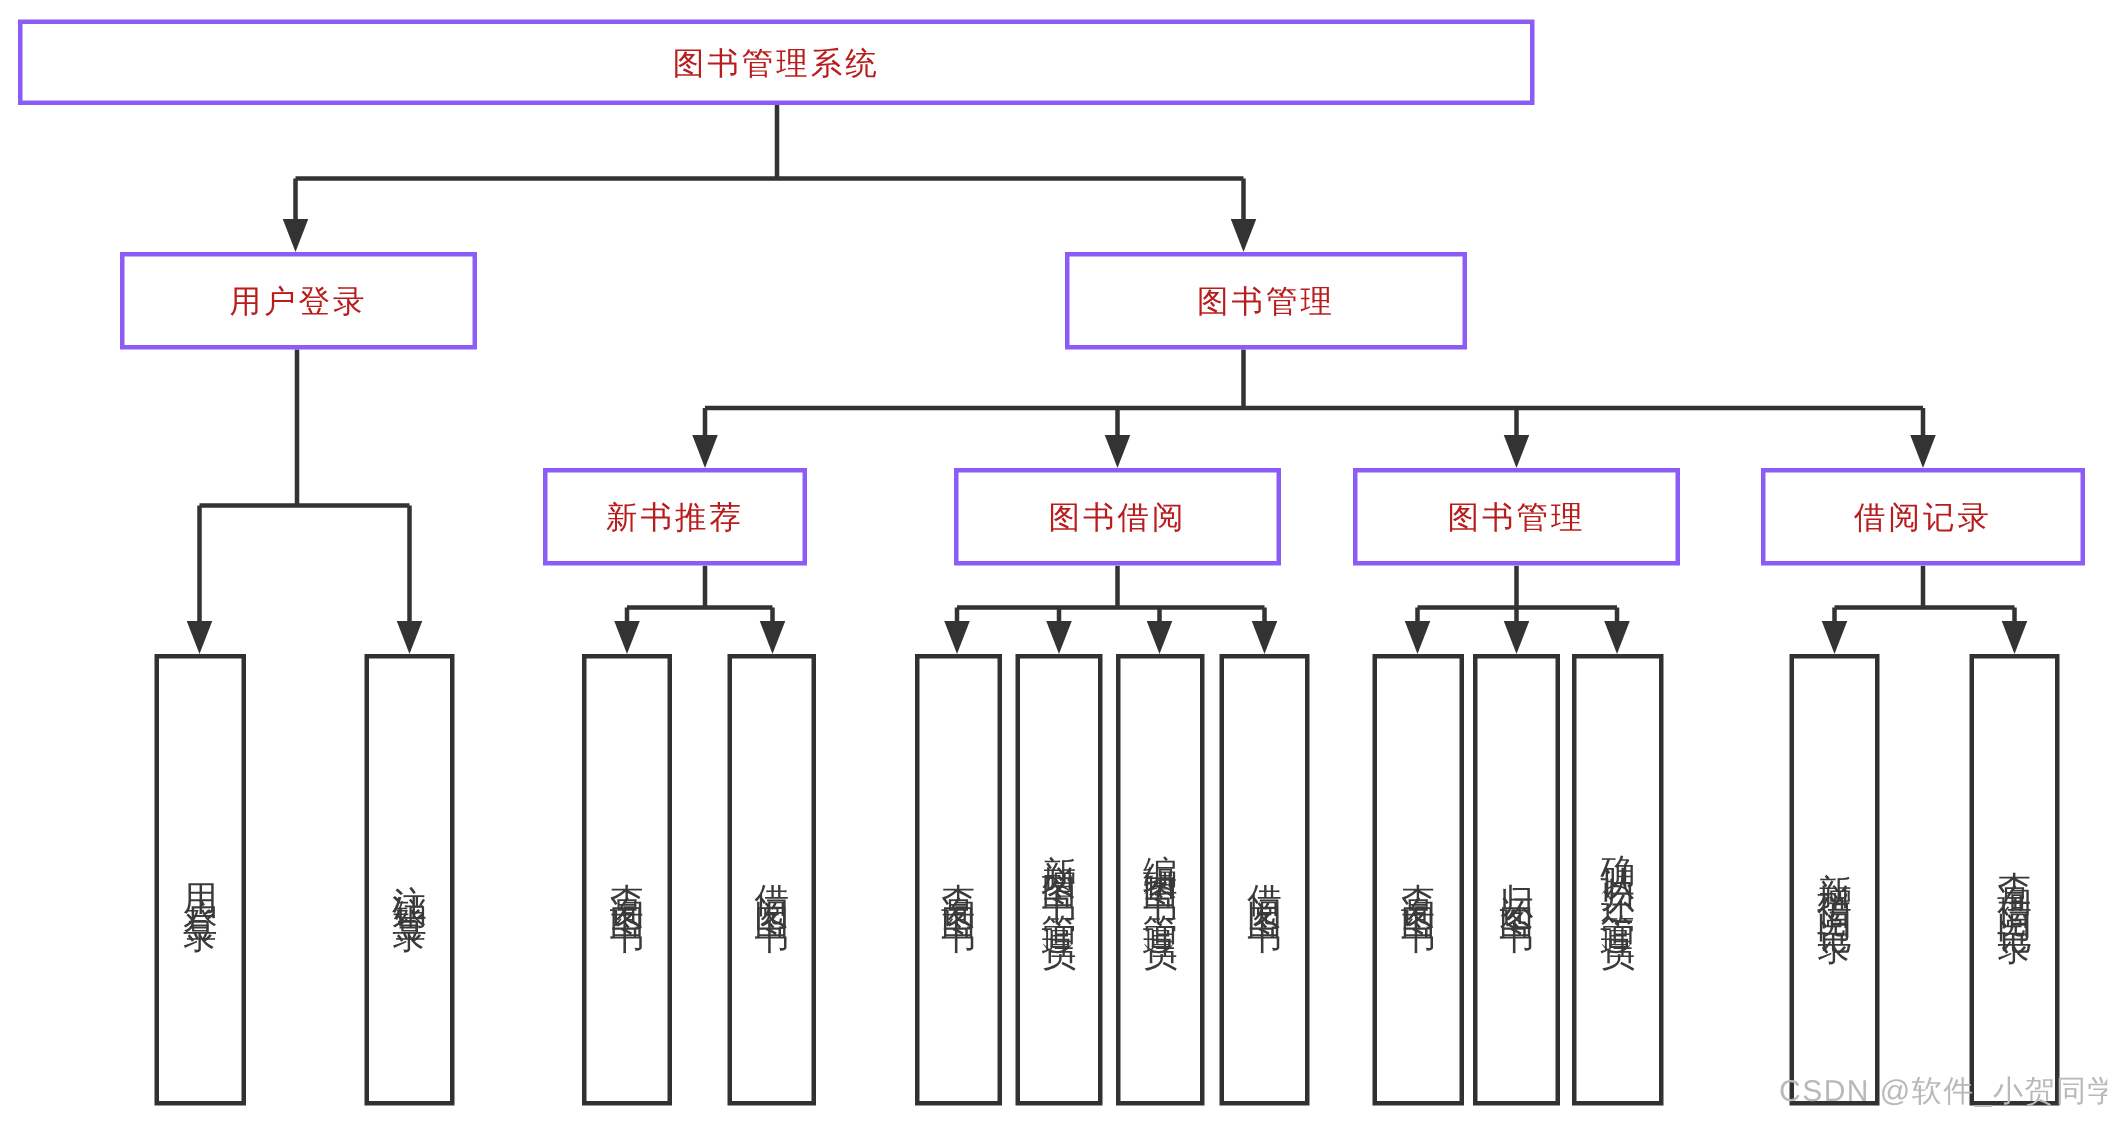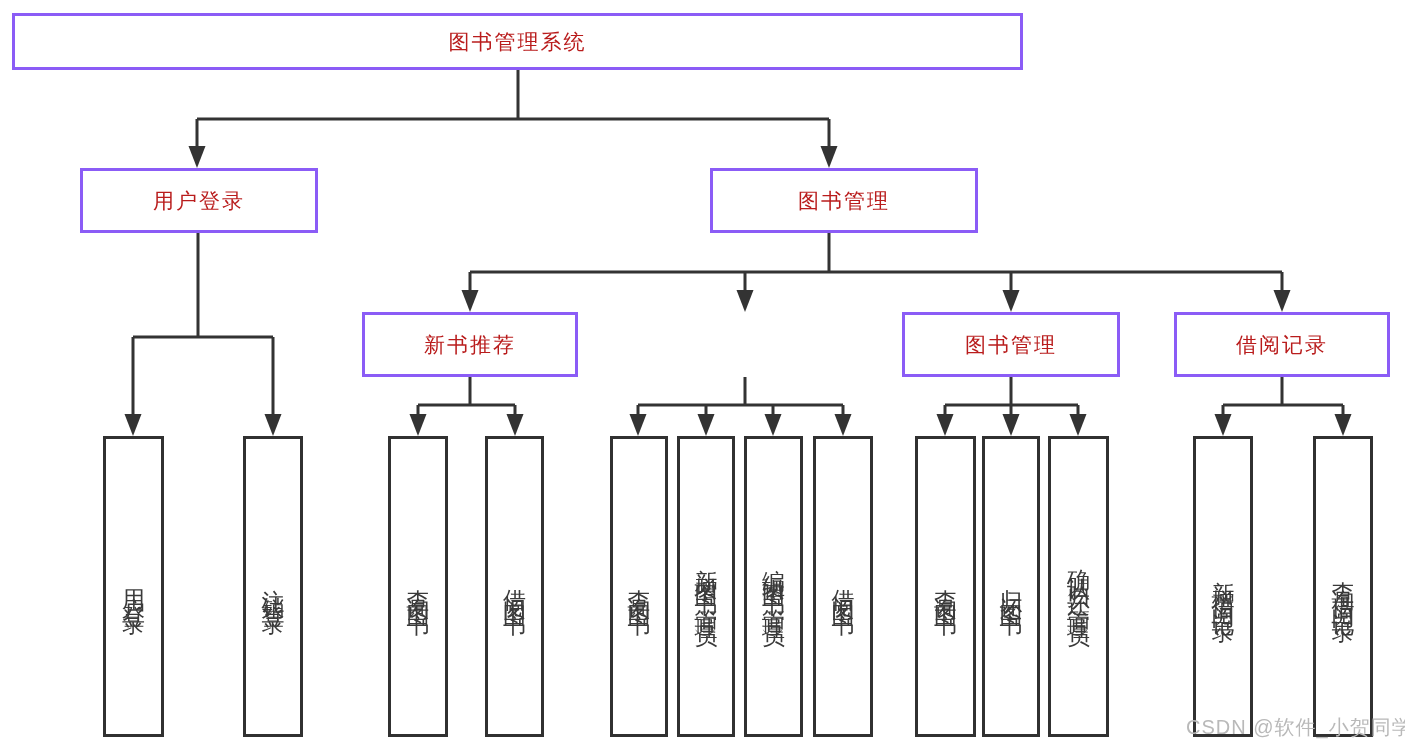--- a/index.html
+++ b/index.html
@@ -105,21 +105,22 @@
     <path class="wire" d="M1282 377 V405 M1223 405 H1343 M1223 405 V416 M1343 405 V416"></path>
     <polygon class="head" points="1214.5,414 1231.5,414 1223,436"></polygon>
     <polygon class="head" points="1334.5,414 1351.5,414 1343,436"></polygon>
   </svg>
 
   <div class="box" style="left:12px; top:13px; width:1011px; height:57px;">图书管理系统</div>
 
   <div class="box" style="left:80px; top:168px; width:238px; height:65px;">用户登录</div>
   <div class="box" style="left:710px; top:168px; width:268px; height:65px;">图书管理</div>
 
-  <div class="box" style="left:362px; top:312px; width:216px; height:65px;">新书推荐</div>
+  <div class="box" style="left:362px; top:312px; width:176px; height:65px;">新书推荐</div>
+  <div class="box" style="left:636px; top:312px; width:218px; height:65px;">图书借阅</div>
   <div class="box" style="left:902px; top:312px; width:218px; height:65px;">图书管理</div>
   <div class="box" style="left:1174px; top:312px; width:216px; height:65px;">借阅记录</div>
 
   <div class="vbox" style="left:103px; width:61px;">用户登录</div>
   <div class="vbox" style="left:243px; width:60px;">注销登录</div>
 
   <div class="vbox" style="left:388px; width:60px;">查询图书</div>
   <div class="vbox" style="left:485px; width:59px;">借阅图书</div>
 
   <div class="vbox" style="left:610px; width:58px;">查询图书</div>

